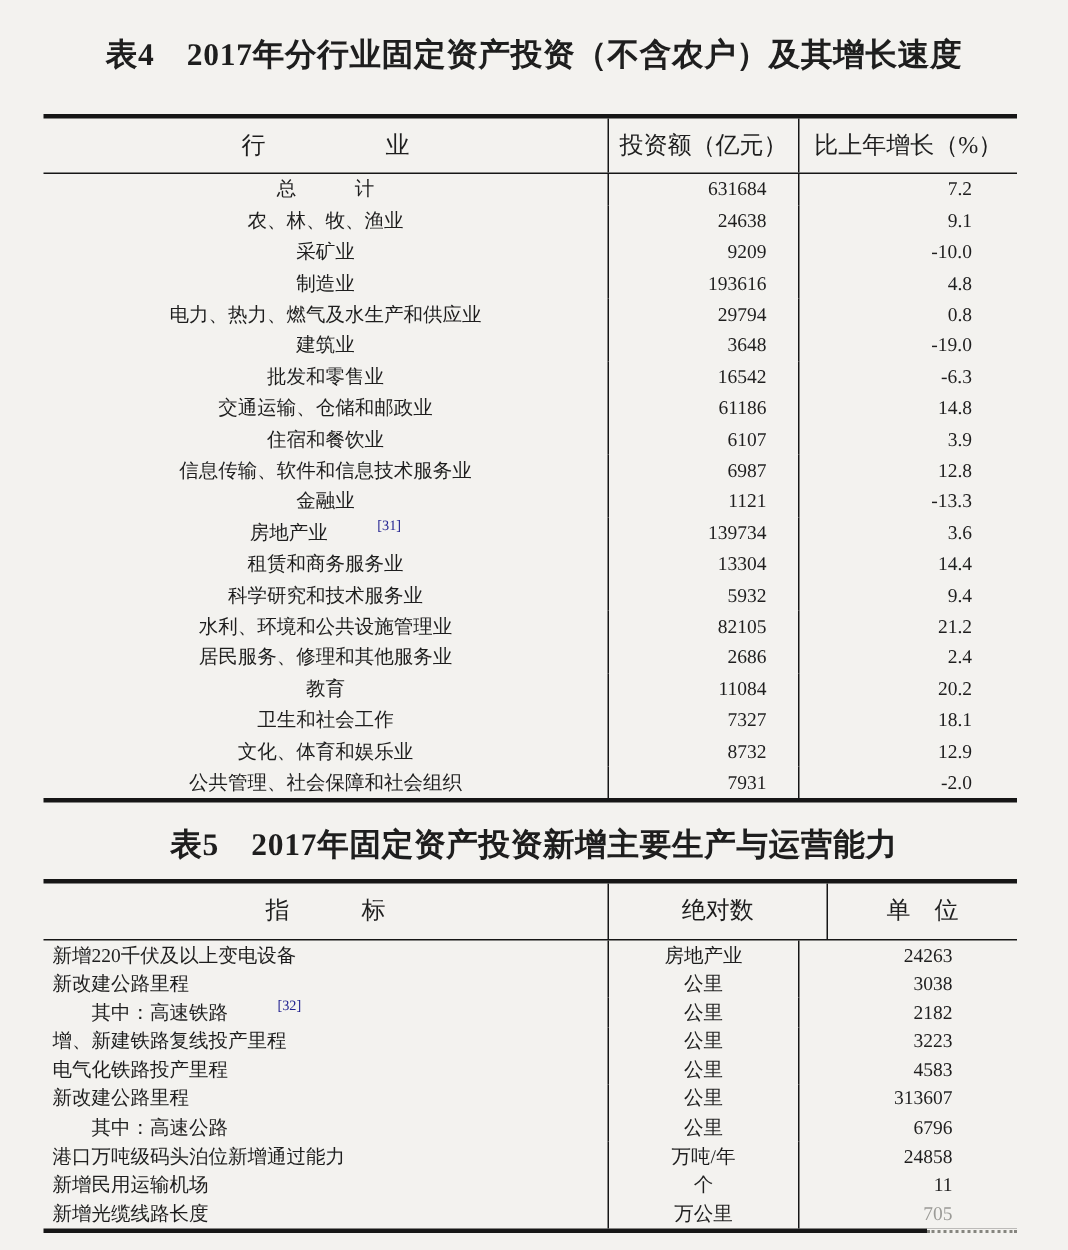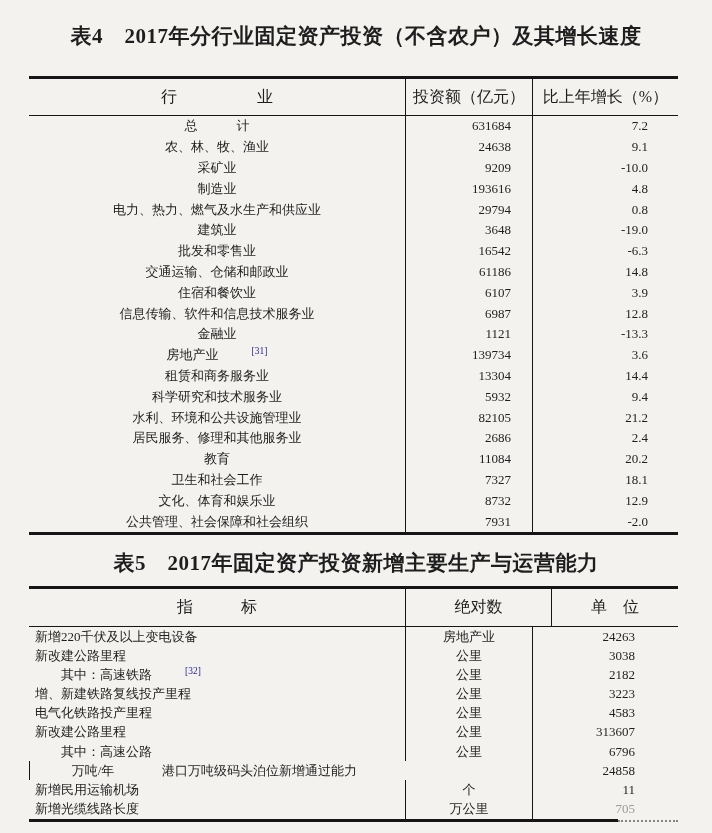--- a/index.html
+++ b/index.html
@@ -259,24 +259,24 @@
           <div class="c c3">313607</div>
         </div>
         <div class="trow">
           <div class="c c1 indent">
             <span>其中：高速公路</span>
           </div>
           <div class="c c2">公里</div>
           <div class="c c3">6796</div>
         </div>
         <div class="trow">
+          <div class="c c1">
+            <span>港口万吨级码头泊位新增通过能力</span>
+          </div>
           <div class="c c2">万吨/年</div>
-          <div class="c c1">
-            <span>港口万吨级码头泊位新增通过能力</span>
-          </div>
           <div class="c c3">24858</div>
         </div>
         <div class="trow">
           <div class="c c1">
             <span>新增民用运输机场</span>
           </div>
           <div class="c c2">个</div>
           <div class="c c3">11</div>
         </div>
         <div class="trow">

